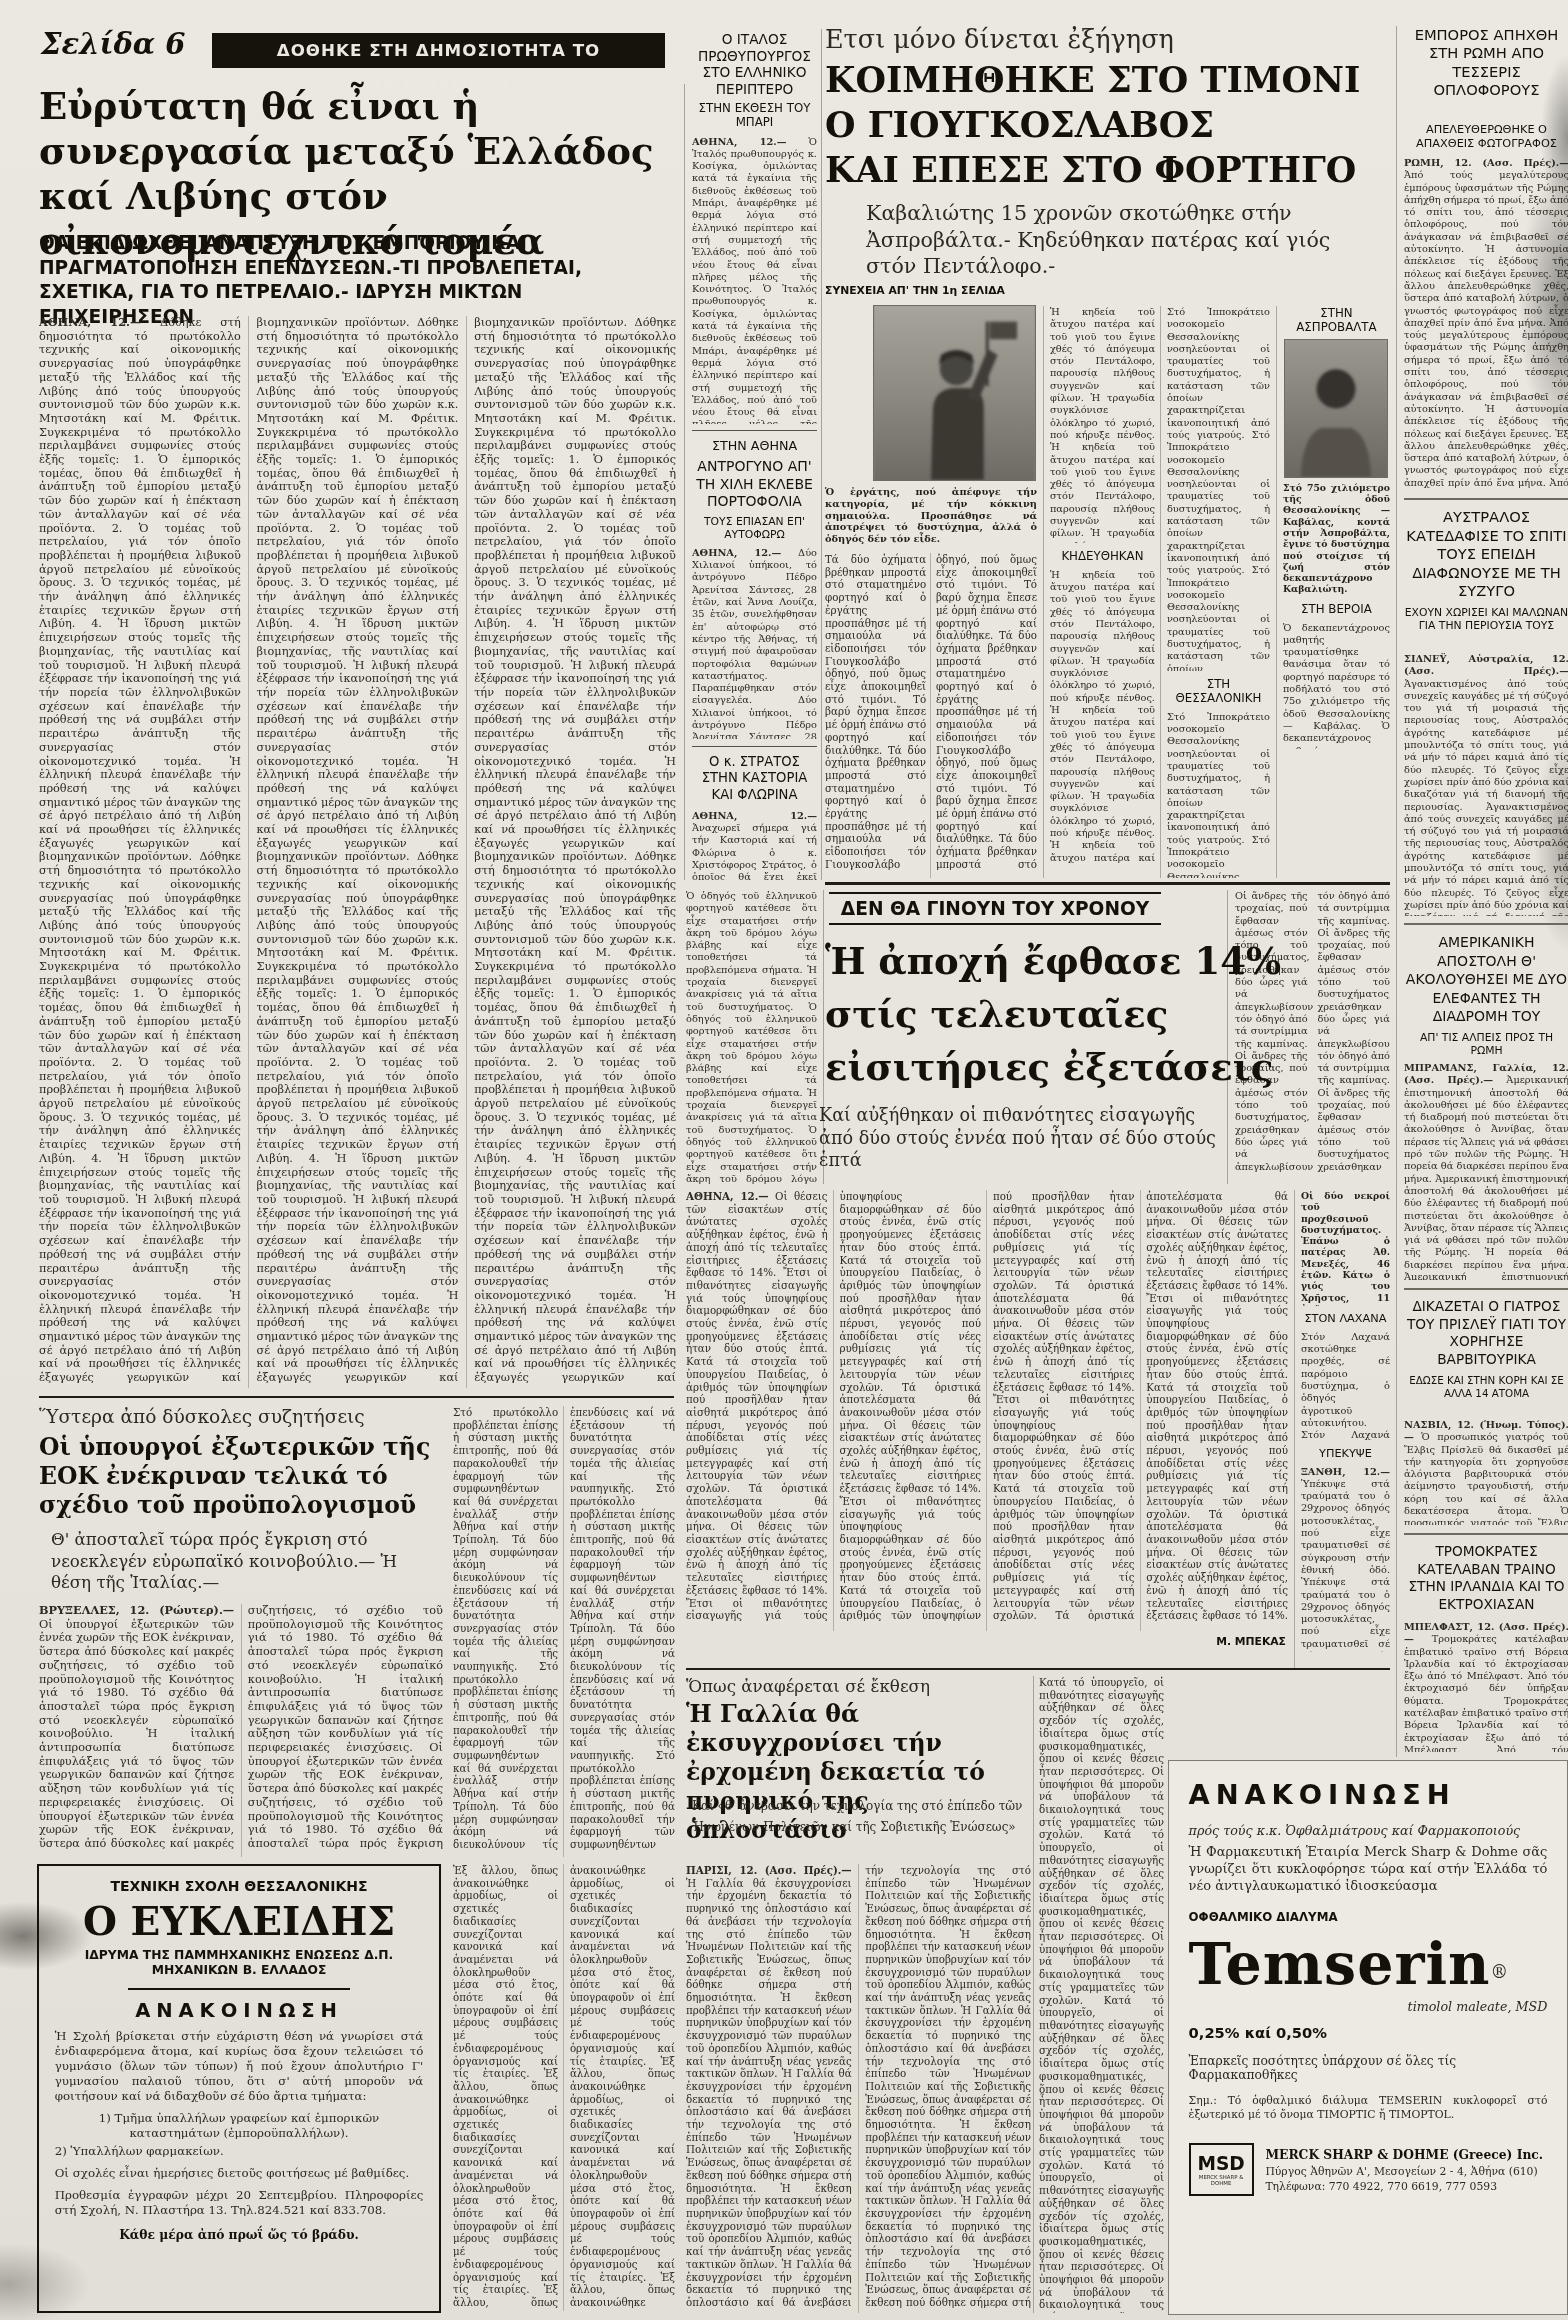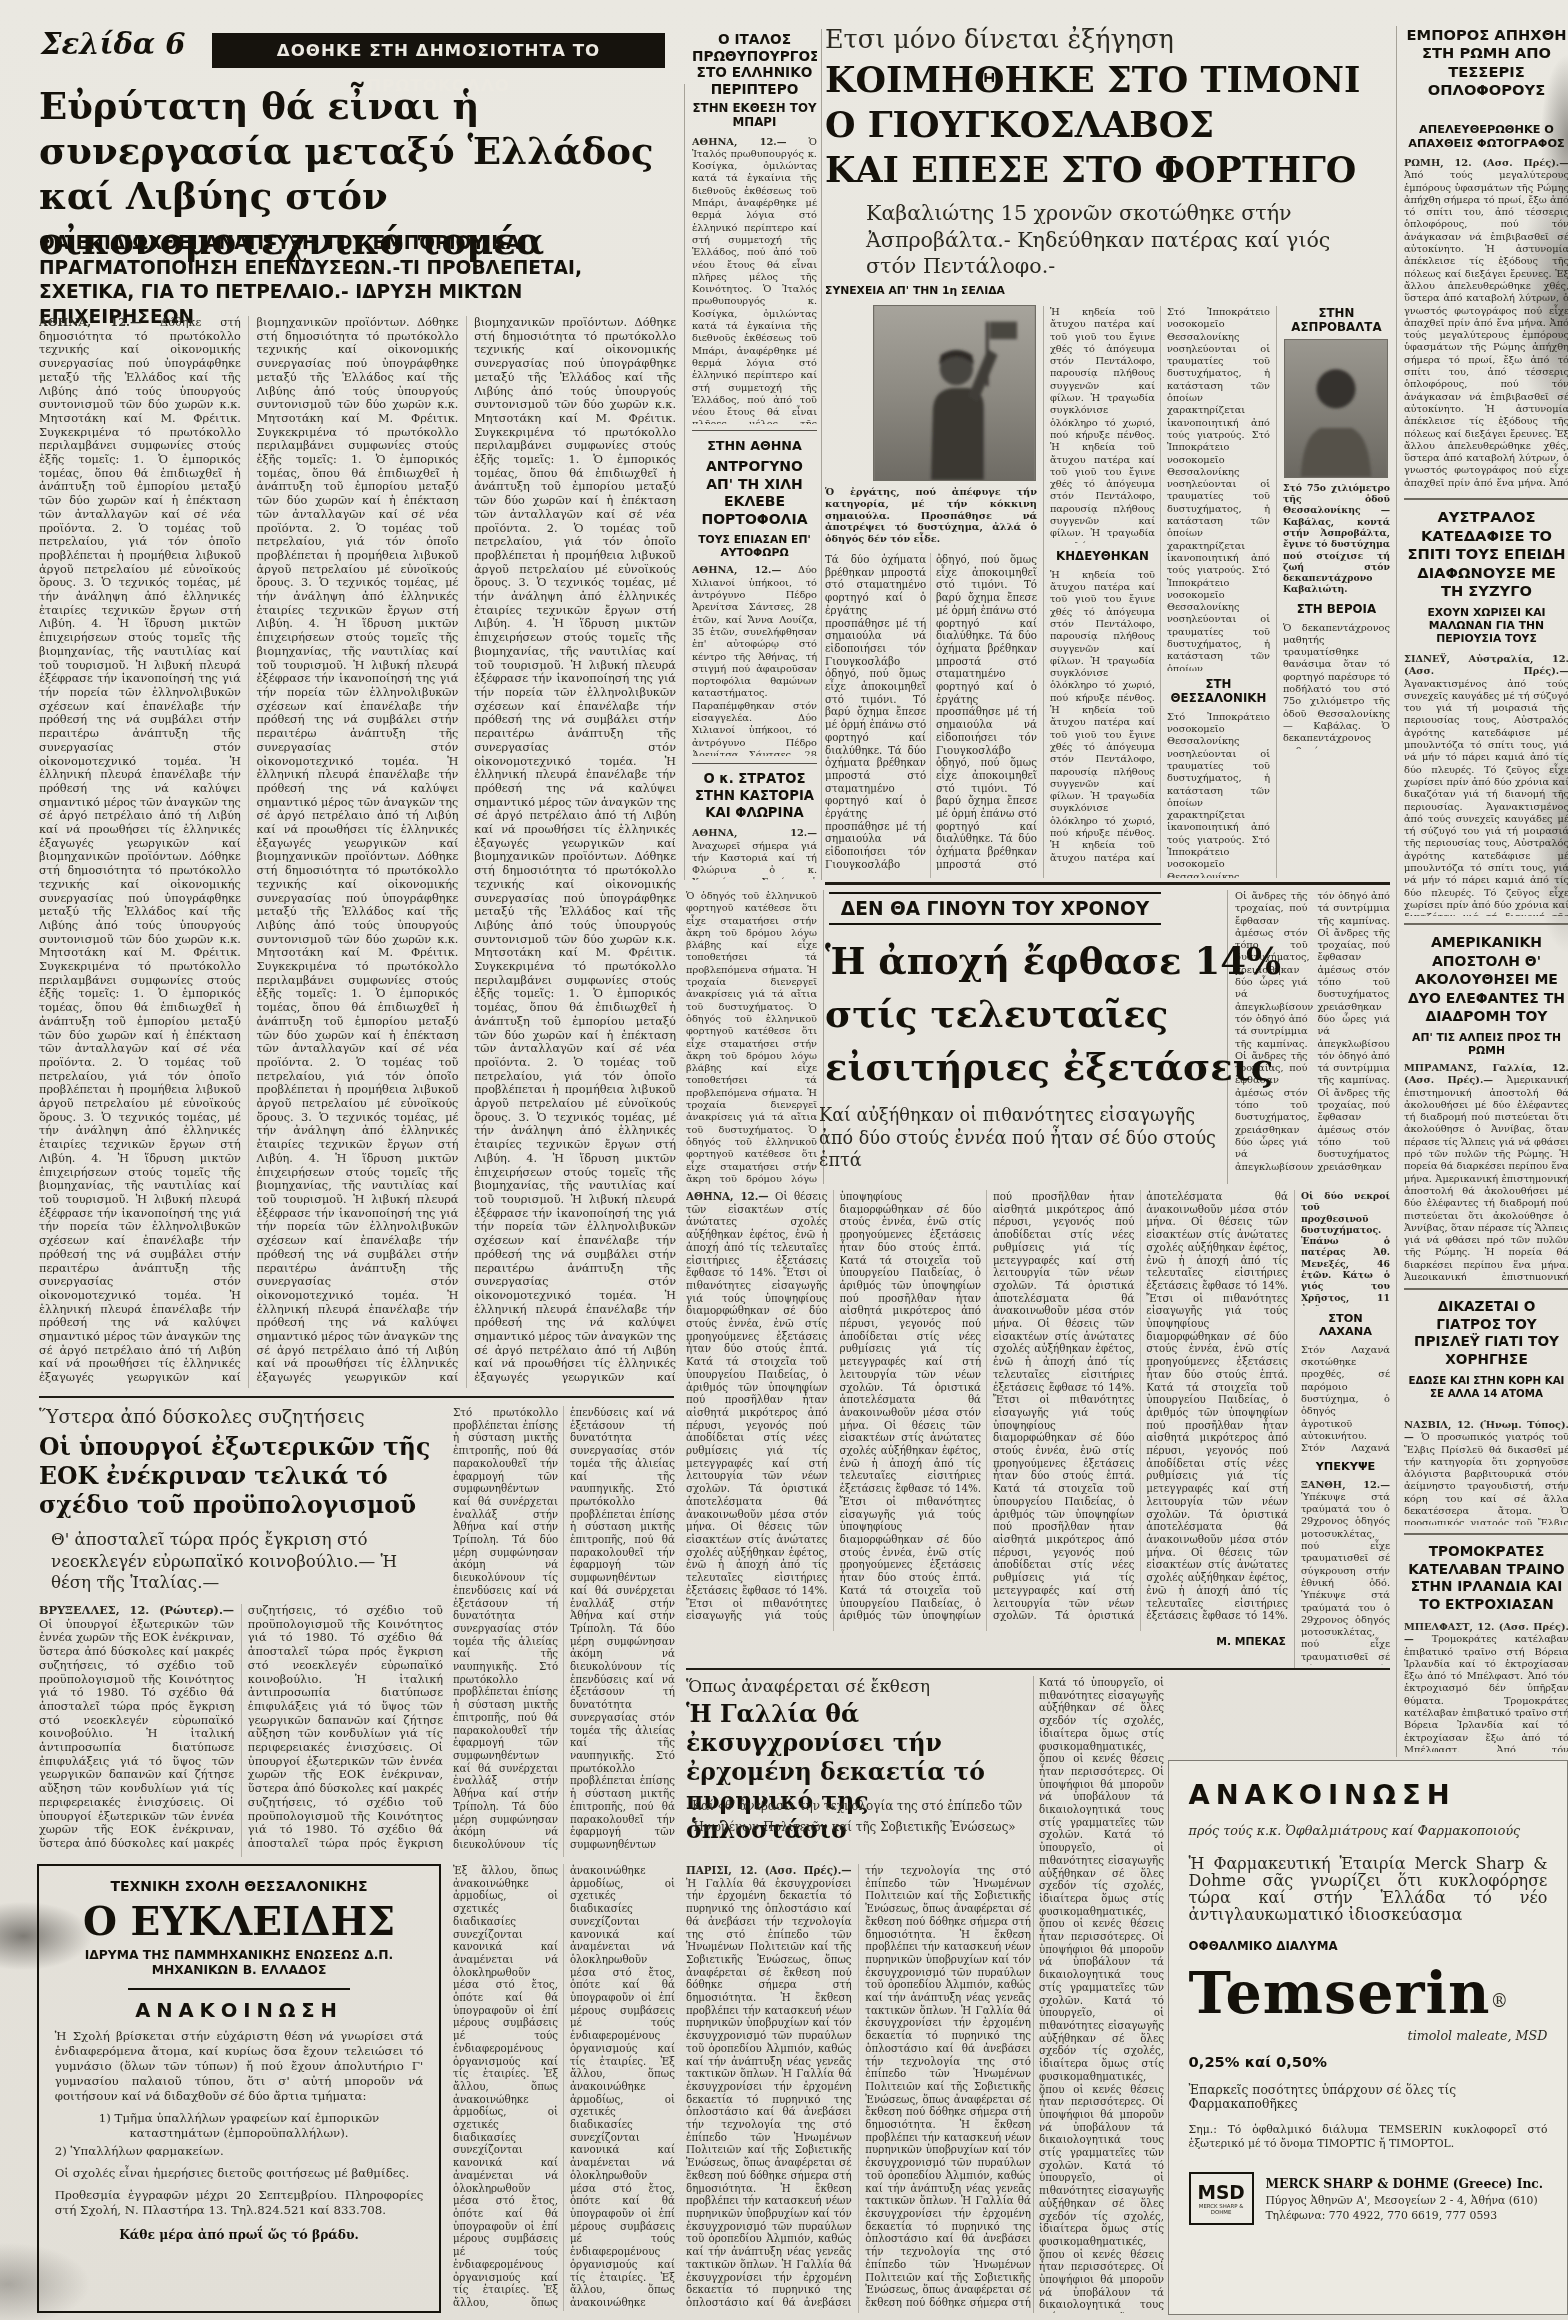--- a/index.html
+++ b/index.html
@@ -14,21 +14,21 @@
       radial-gradient(ellipse 118px 59px at 7.8px 2284px, rgba(25,22,18,.28), transparent 70%),
       linear-gradient(180deg,#eae8e1 0%,#e7e4dd 55%,#e2dfd7 100%);
     font-family:"DejaVu Serif","Liberation Serif",serif;color:#2b2920}
   .abs{position:absolute}
   .serif{font-family:"DejaVu Serif","Liberation Serif",serif}
   .sans{font-family:"DejaVu Sans","Liberation Sans",sans-serif}
   .c{text-align:left}
   .bt{font-family:"DejaVu Serif","Liberation Serif",serif;color:#2b2920;text-align:justify;overflow:hidden}
   .dl{font-weight:bold}
   .hd{color:#14110a;font-weight:bold}
-  .sub{font-family:"DejaVu Sans","Liberation Sans",sans-serif;font-weight:bold;text-align:center;color:#14110a}
+  .sub{font-family:"DejaVu Sans","Liberation Sans",sans-serif;font-weight:normal;text-align:center;color:#14110a}
   .cap{font-family:"DejaVu Serif","Liberation Serif",serif;font-weight:bold;text-align:justify;color:#221f18;overflow:hidden}
   .vr{position:absolute;width:1px;background:#a6a298}
   .hr{position:absolute;background:#201d15}
   .hrl{position:absolute;background:#6e6a60}
   .photo{position:absolute;overflow:hidden;background:#8a8780;box-shadow:0 0 0 1px #6f6c64}
   .colbox{border-left:1px solid #aca89e;padding-left:5.9px;overflow:hidden}
 </style>
 </head>
 <body>
 
@@ -272,21 +272,21 @@
 
   <div class="abs sub" style="left:1404px;top:1543px;width:165px;font-size:13.7px;line-height:17.6px;height:73px;overflow:hidden">ΤΡΟΜΟΚΡΑΤΕΣ ΚΑΤΕΛΑΒΑΝ ΤΡΑΙΝΟ ΣΤΗΝ ΙΡΛΑΝΔΙΑ ΚΑΙ ΤΟ ΕΚΤΡΟΧΙΑΣΑΝ</div>
   <div class="abs bt" style="left:1404px;top:1621px;width:165px;height:131px;font-size:9.8px;line-height:12.3px">
     <b class="dl">ΜΠΕΛΦΑΣΤ, 12. (Ασσ. Πρές).—</b>
     <span>Τρομοκράτες κατέλαβαν ἐπιβατικό τραῖνο στή Βόρεια Ἰρλανδία καί τό ἐκτροχίασαν ἔξω ἀπό τό Μπέλφαστ. Ἀπό τόν ἐκτροχιασμό δέν ὑπῆρξαν θύματα. Τρομοκράτες κατέλαβαν ἐπιβατικό τραῖνο στή Βόρεια Ἰρλανδία καί τό ἐκτροχίασαν ἔξω ἀπό τό Μπέλφαστ. Ἀπό τόν ἐκτροχιασμό δέν ὑπῆρξαν θύματα.</span>
   </div>
 
   <div class="abs" style="left:1168px;top:1760px;width:400px;height:555px;border:1px solid #7d7a72;background:#eceae2;padding:13.7px 19.6px;overflow:hidden">
     <div class="sans hd c" style="font-size:27.4px;letter-spacing:5.9px;margin-top:3.9px">ΑΝΑΚΟΙΝΩΣΗ</div>
     <div class="serif" style="font-size:12.7px;font-style:italic;margin-top:13.7px">πρός τούς κ.κ. Ὀφθαλμιάτρους καί Φαρμακοποιούς</div>
-    <div class="serif" style="font-size:16px;line-height:17px;text-align:justify;margin-top:17px">Ἡ Φαρμακευτική Ἑταιρία Merck Sharp &amp; Dohme σᾶς γνωρίζει ὅτι κυκλοφόρησε τώρα καί στήν Ἑλλάδα τό νέο ἀντιγλαυκωματικό ἰδιοσκεύασμα</div>
+    <div class="serif" style="font-size:13px;line-height:17px;text-align:justify;margin-top:5px">Ἡ Φαρμακευτική Ἑταιρία Merck Sharp &amp; Dohme σᾶς γνωρίζει ὅτι κυκλοφόρησε τώρα καί στήν Ἑλλάδα τό νέο ἀντιγλαυκωματικό ἰδιοσκεύασμα</div>
     <div class="sans hd" style="font-size:11.8px;margin-top:15.7px">ΟΦΘΑΛΜΙΚΟ ΔΙΑΛΥΜΑ</div>
     <div class="c" style="margin-top:5.9px">
       <span class="serif hd" style="font-size:57px;letter-spacing:1px">Temserin</span><sup class="serif" style="font-size:17.6px">®</sup>
     </div>
     <div class="serif" style="font-size:12.7px;font-style:italic;text-align:right;margin-top:2px">timolol maleate, MSD</div>
     <div class="sans hd" style="font-size:14.7px;margin-top:9.8px">0,25% καί 0,50%</div>
     <div class="serif c" style="font-size:12.3px;margin-top:13.7px">Ἐπαρκεῖς ποσότητες ὑπάρχουν σέ ὅλες τίς Φαρμακαποθῆκες</div>
     <div class="serif" style="font-size:10.8px;line-height:13.7px;text-align:justify;margin-top:11.8px">Σημ.: Τό ὀφθαλμικό διάλυμα TEMSERIN κυκλοφορεῖ στό ἐξωτερικό μέ τό ὄνομα TIMOPTIC ἤ TIMOPTOL.</div>
     <div style="display:flex;align-items:center;gap:11.8px;margin-top:21.6px">
       <div style="width:65px;height:53px;border:2.9px solid #15130c;display:flex;flex-direction:column;align-items:center;justify-content:center;flex:none">

